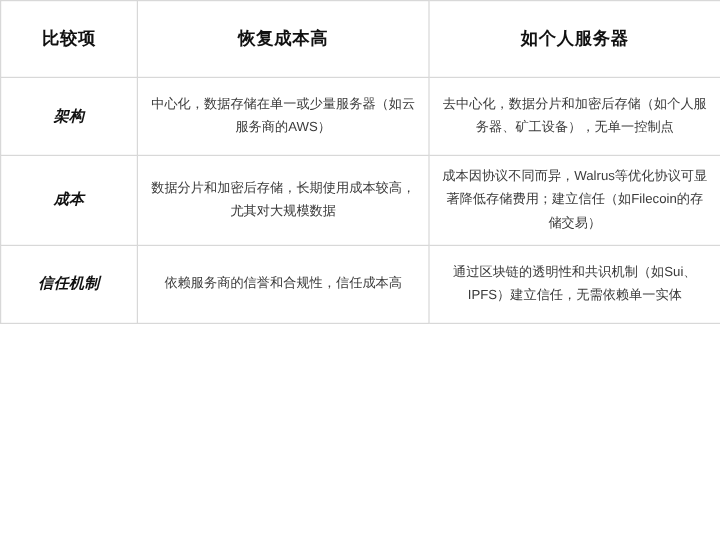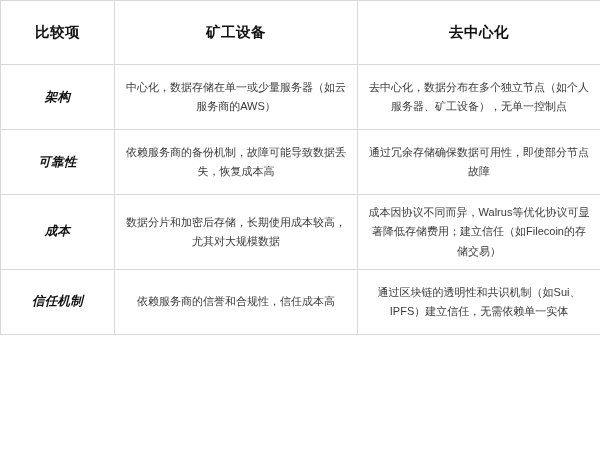--- a/index.html
+++ b/index.html
@@ -70,34 +70,29 @@
 <div class="table-wrap">
   <table class="comparison">
     <colgroup>
       <col class="c0">
       <col class="c1">
       <col class="c2">
     </colgroup>
     <thead>
       <tr>
         <th>比较项</th>
-        <th>矿工设备</th>
-        <th>去中心化</th>
+        <th>恢复成本高</th>
+        <th>如个人服务器</th>
       </tr>
     </thead>
     <tbody>
       <tr>
         <th class="rowhead">架构</th>
         <td class="cell">中心化，数据存储在单一或少量服务器（如云服务商的AWS）</td>
-        <td class="cell">去中心化，数据分布在多个独立节点（如个人服务器、矿工设备），无单一控制点</td>
-      </tr>
-      <tr>
-        <th class="rowhead">可靠性</th>
-        <td class="cell">依赖服务商的备份机制，故障可能导致数据丢失，恢复成本高</td>
-        <td class="cell">通过冗余存储确保数据可用性，即使部分节点故障</td>
+        <td class="cell">去中心化，数据分片和加密后存储（如个人服务器、矿工设备），无单一控制点</td>
       </tr>
       <tr>
         <th class="rowhead">成本</th>
         <td class="cell">数据分片和加密后存储，长期使用成本较高，尤其对大规模数据</td>
         <td class="cell">成本因协议不同而异，Walrus等优化协议可显著降低存储费用；建立信任（如Filecoin的存储交易）</td>
       </tr>
       <tr>
         <th class="rowhead">信任机制</th>
         <td class="cell">依赖服务商的信誉和合规性，信任成本高</td>
         <td class="cell">通过区块链的透明性和共识机制（如Sui、IPFS）建立信任，无需依赖单一实体</td>

